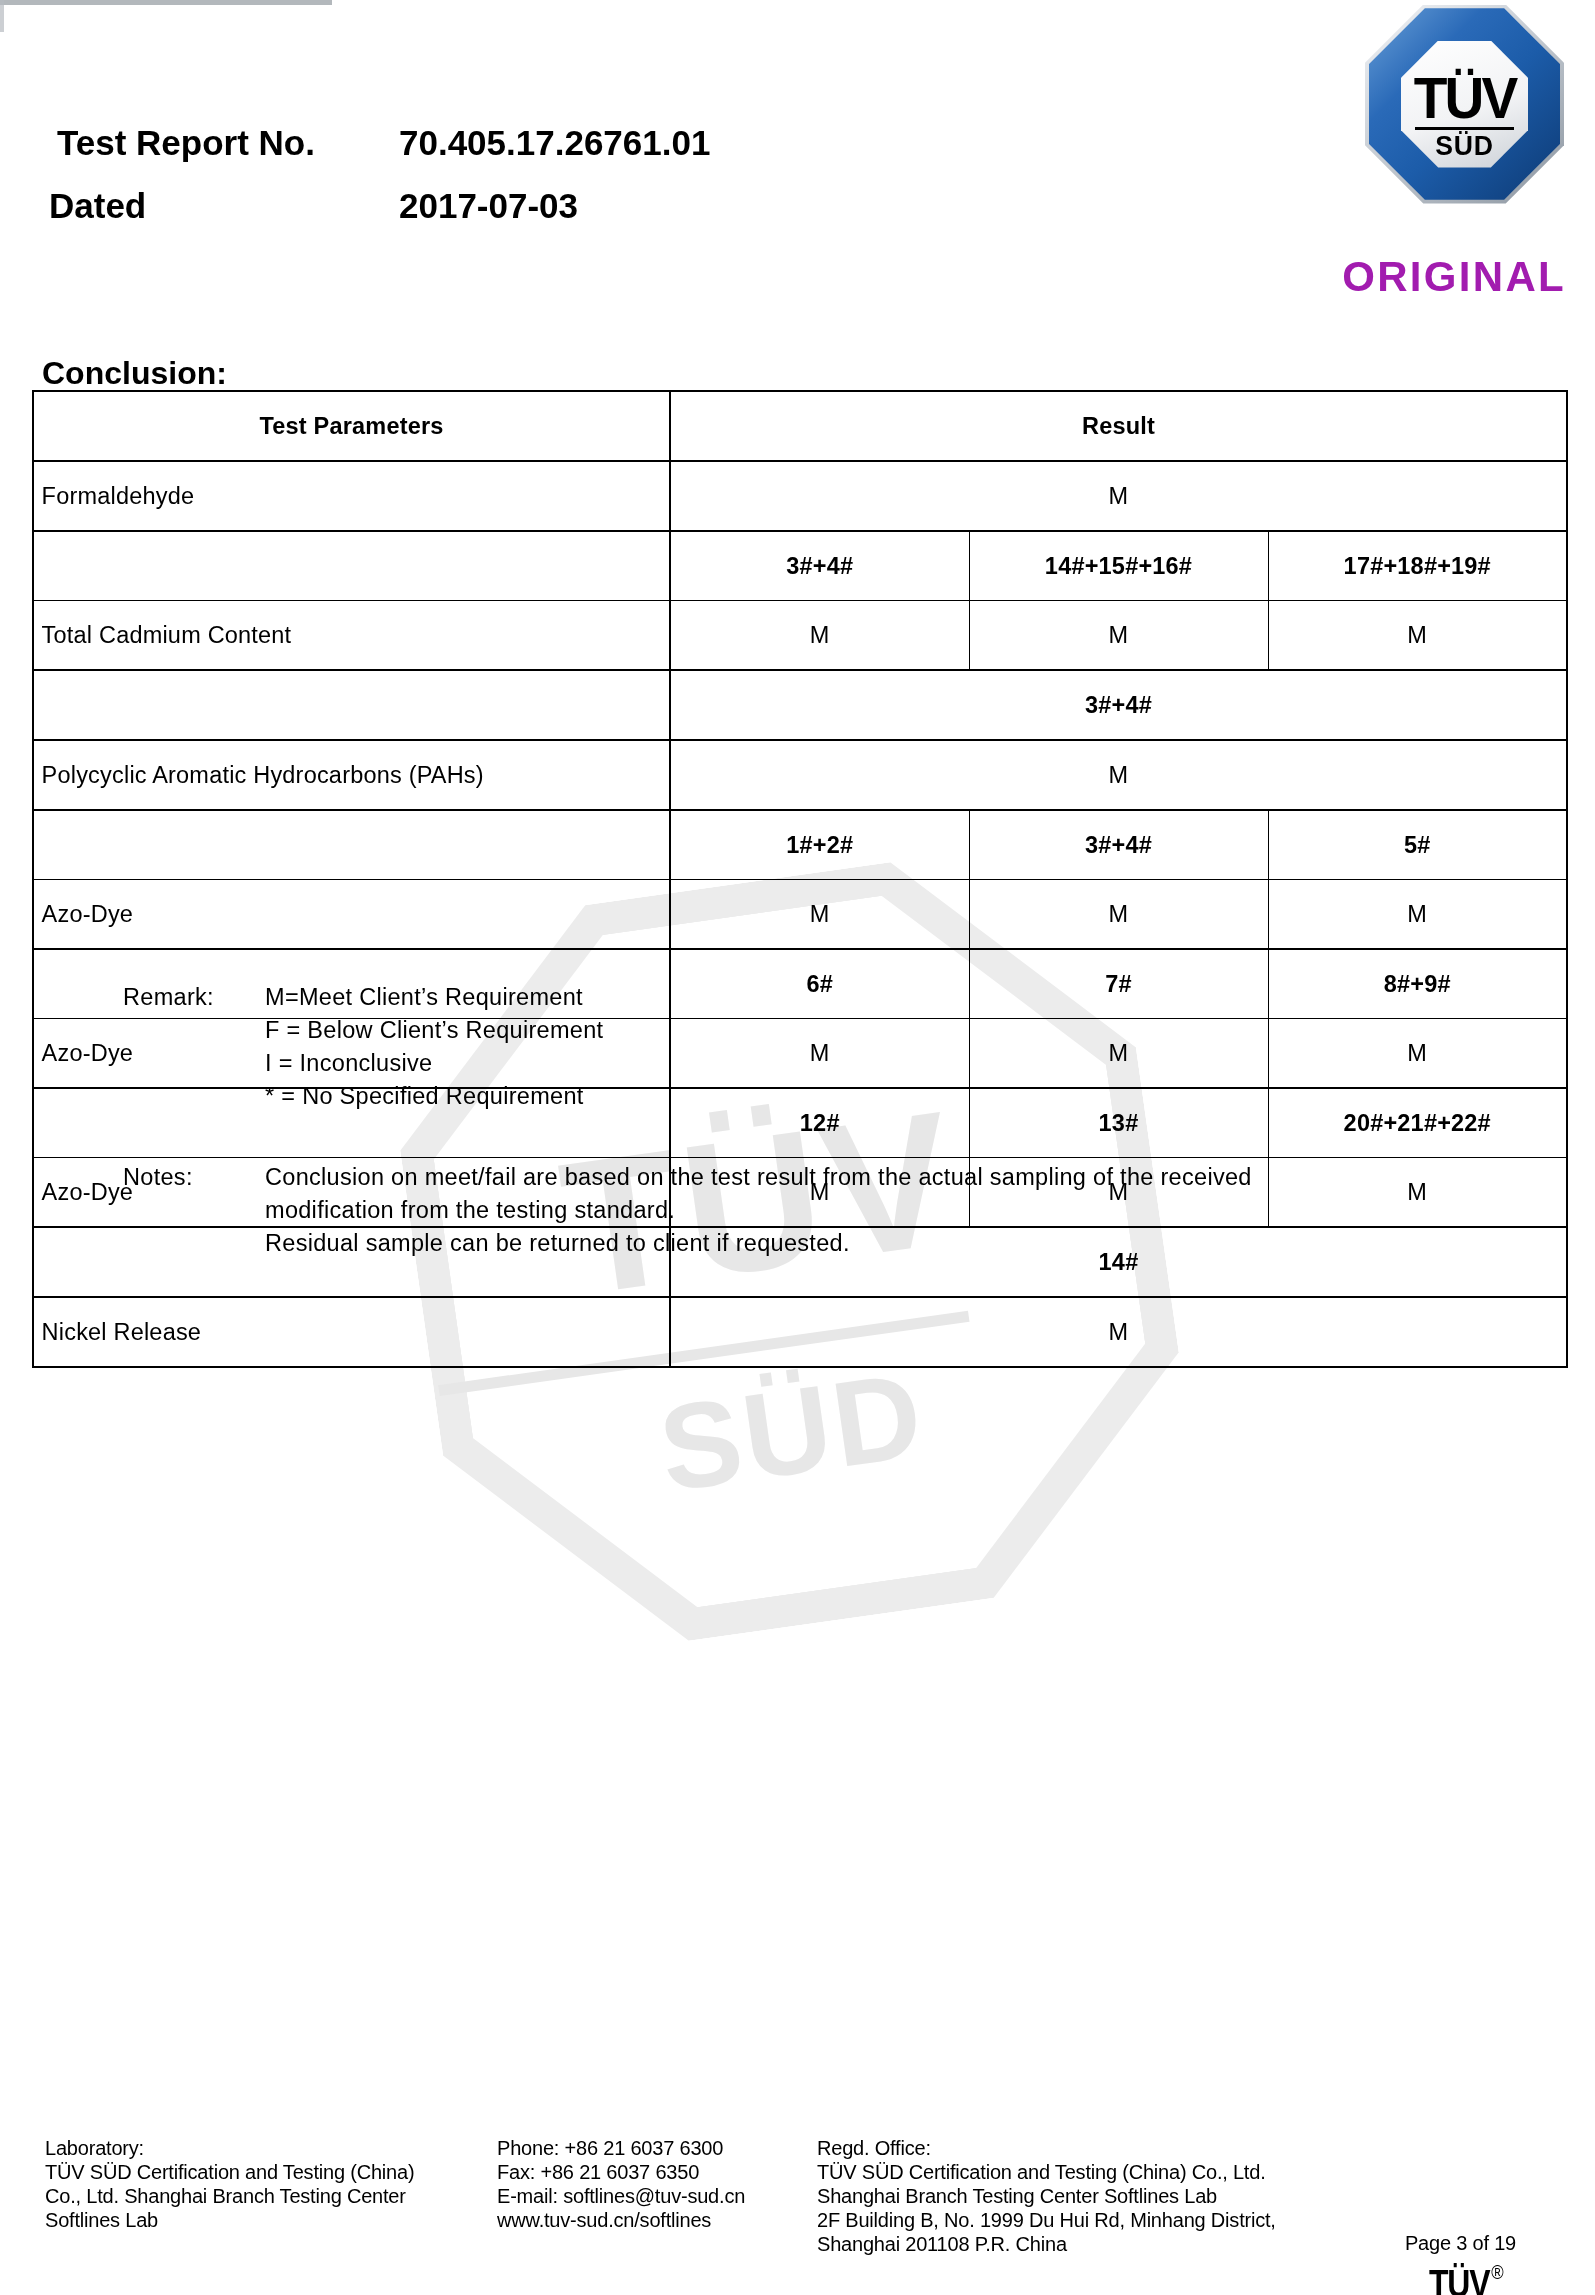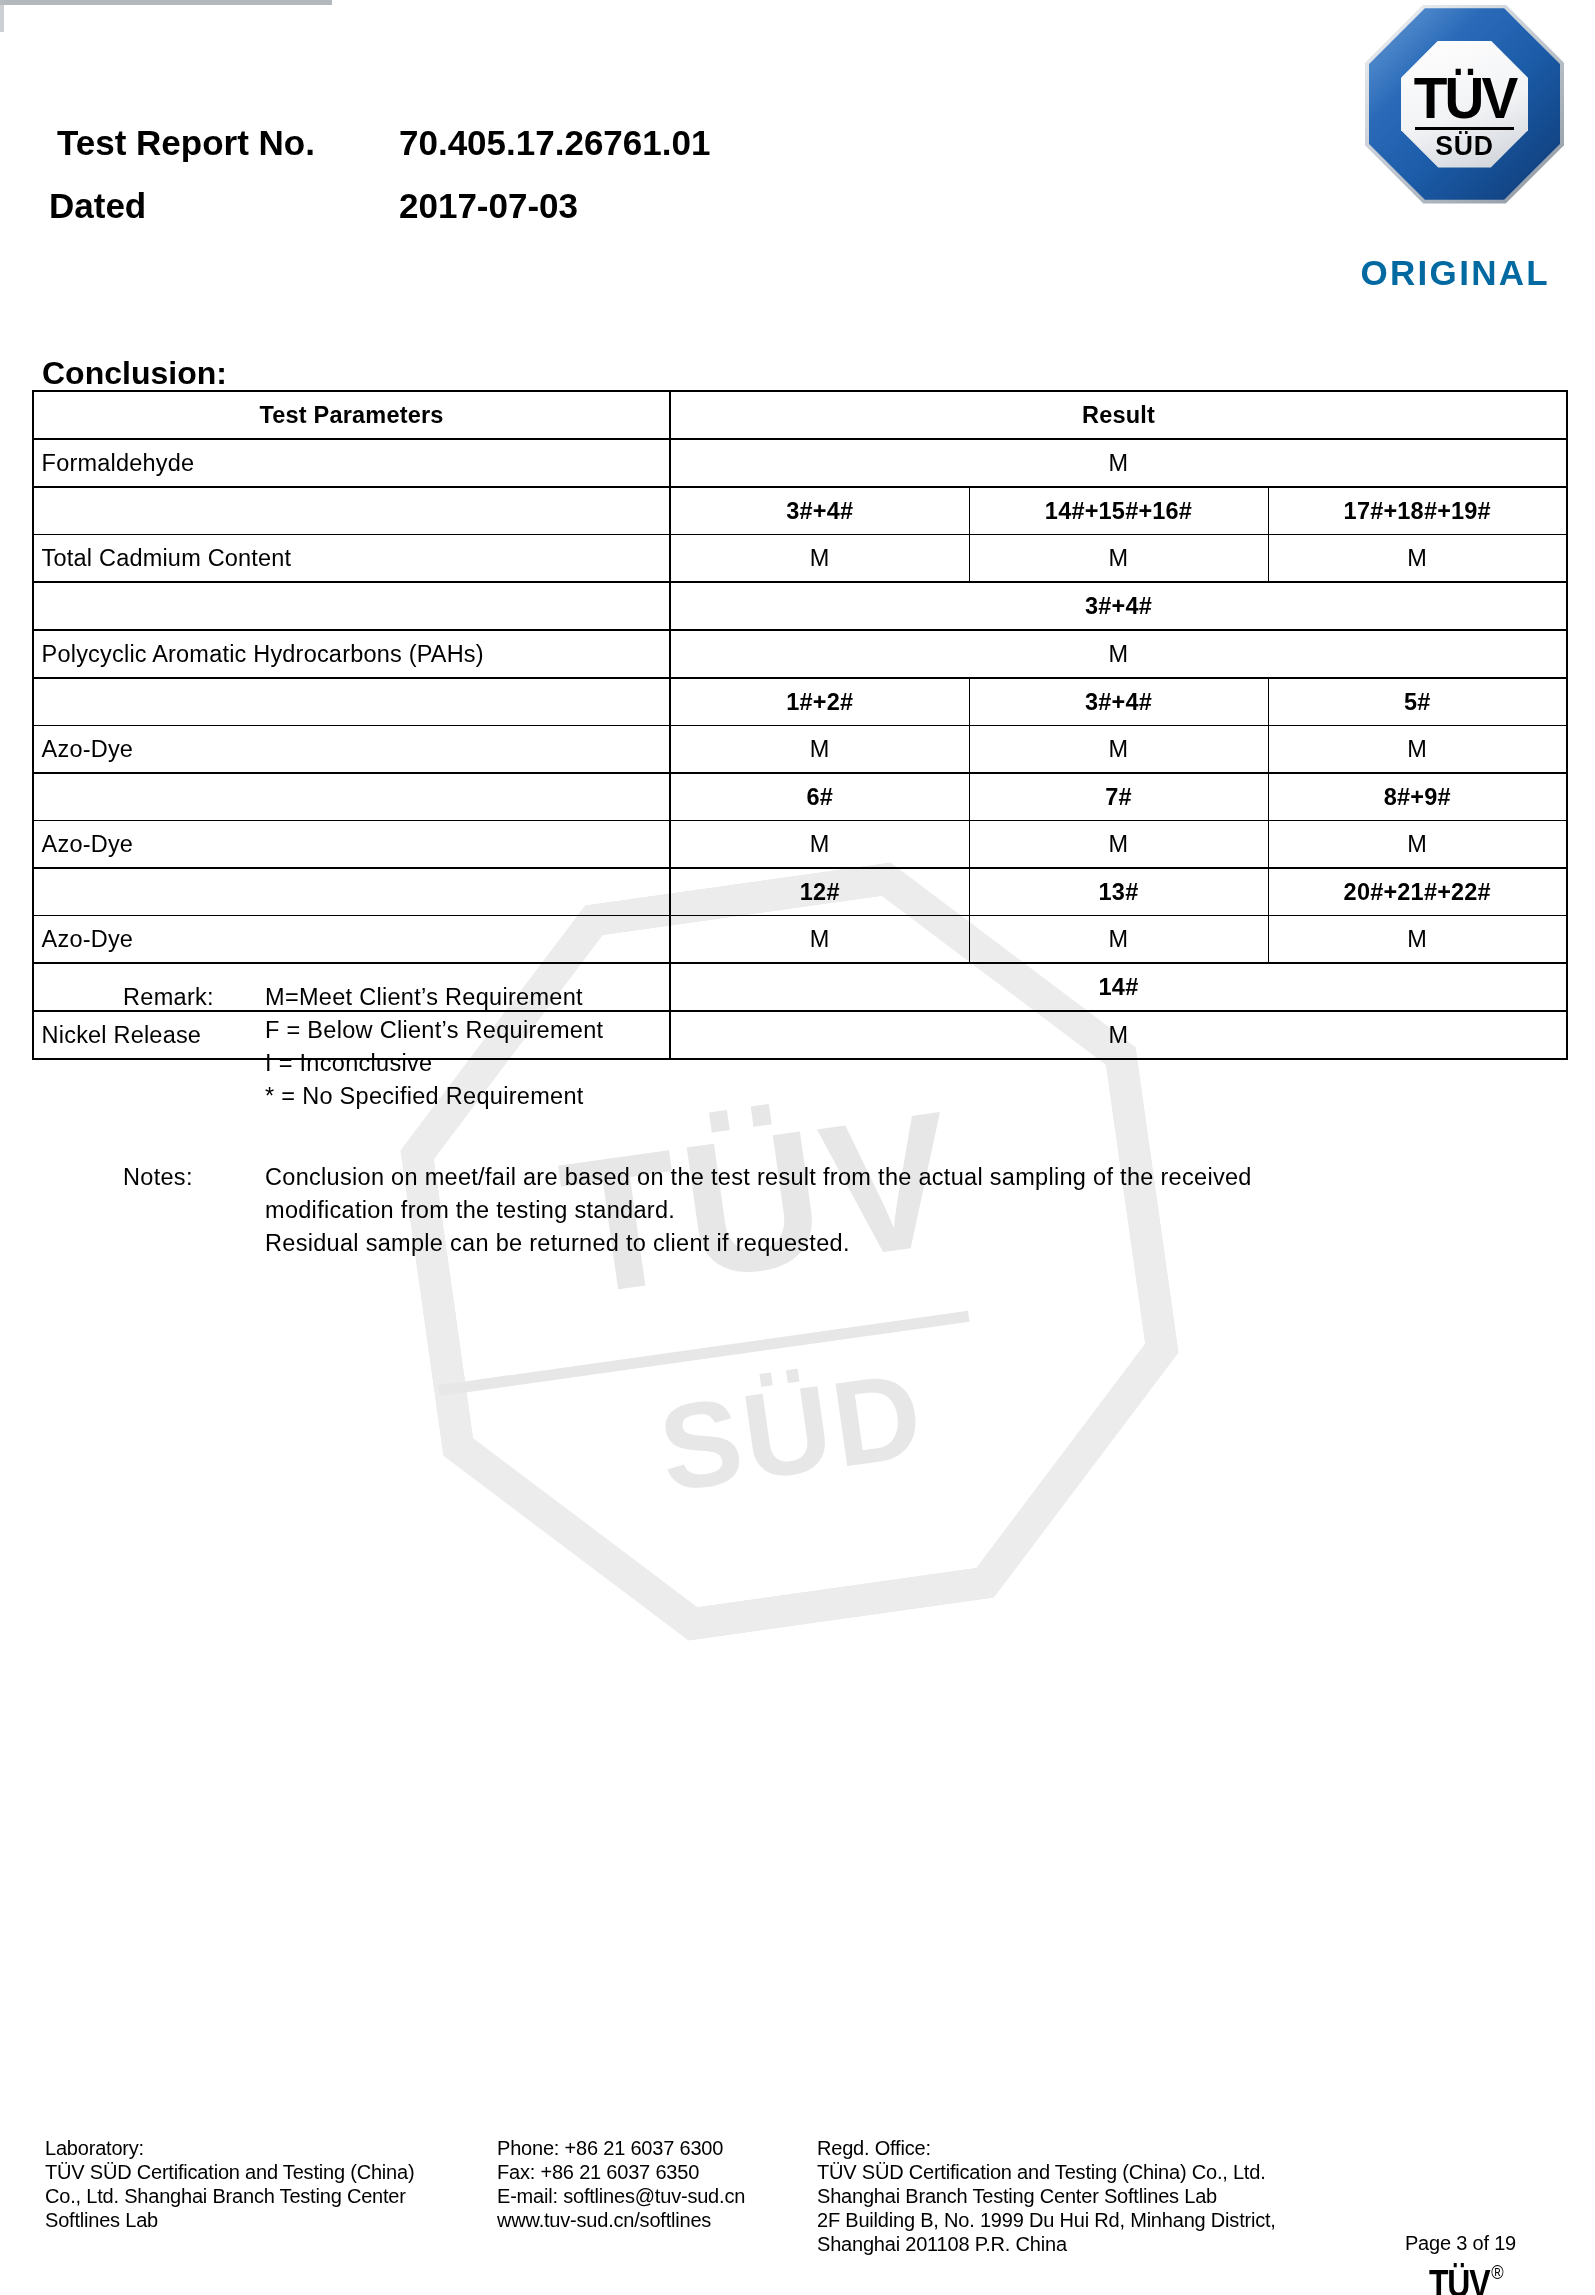--- a/index.html
+++ b/index.html
@@ -14,22 +14,22 @@
   .scan-edge { left:0; top:0; width:332px; height:4.5px; background:#9aa0a6; opacity:.75; }
   .scan-edge2 { left:0; top:0; width:3.8px; height:32px; background:#b6bbc0; opacity:.7; }
 
   
   .title { font-size:35px; font-weight:bold; line-height:38px; white-space:nowrap; }
   .report-label { left:49px; top:124px;margin-left:8px; }
   .report-value { left:399px; top:124px; }
   .dated-label  { left:49px;  top:187px; }
   .dated-value  { left:399px; top:187px; }
   .original {
-    right:46px; top:253px; font-size:35px; font-weight:bold;
-    letter-spacing:2.3px; color:#0369a1;
+    right:30px; top:253px; font-size:42px; font-weight:bold;
+    letter-spacing:2.3px; color:#a21caf;
   }
 
   
   .logo { left:1365px; top:4.5px; width:199px; height:199px; }
   .oct { position:absolute; clip-path:polygon(29.29% 0%, 70.71% 0%, 100% 29.29%, 100% 70.71%, 70.71% 100%, 29.29% 100%, 0% 70.71%, 0% 29.29%); }
   .oct-rim   { inset:0; background:linear-gradient(140deg,#f3f5f8 0%,#c6ccd3 45%,#8a949f 100%); }
   .oct-blue  { inset:3.8px; background:linear-gradient(135deg,#6aa0d9 0%,#2a6ab8 30%,#1c5ca9 55%,#0d3a74 100%); }
   .oct-white { inset:36px; background:linear-gradient(160deg,#ffffff 0%,#f2f3f5 55%,#ccd1d7 100%); }
   .logo-tuv { position:absolute; left:0; width:100%; top:64px; text-align:center;
               font-size:58px; line-height:58px; font-weight:bold; letter-spacing:-3px;
@@ -49,21 +49,21 @@
   .wm-sud { position:absolute; left:0; right:45px; top:490px; text-align:center;
             font-size:121px; line-height:121px; font-weight:bold; letter-spacing:3px; color:#e7e7e7; }
 
   .content { z-index:1; }
 
   
   .conclusion-heading { left:42px; top:355px; font-size:32px; font-weight:bold; }
   .ctable-wrap { left:32px; top:390px; }
   table.ctable { border-collapse:collapse; table-layout:fixed; width:1534px;
                  border:2.3px solid #000; background:transparent; }
-  .ctable th, .ctable td { height:36px; padding:5px; font-size:23.5px; letter-spacing:0.2px;
+  .ctable th, .ctable td { height:36px; padding:16px; font-size:23.5px; letter-spacing:0.2px;
                            border-bottom:2.3px solid #000; vertical-align:middle; }
   .ctable th { font-weight:bold; text-align:center; }
   th.p-h, td.p { border-right:2.3px solid #000; }
   td.p { text-align:left; padding-left:7.6px; }
   td.r { text-align:center; }
   td.sub { border-left:1.5px solid #000; }
   tr.thin th, tr.thin td { border-bottom-width:1.1px; }
   tr.bold-row td { font-weight:bold; }
 
   

